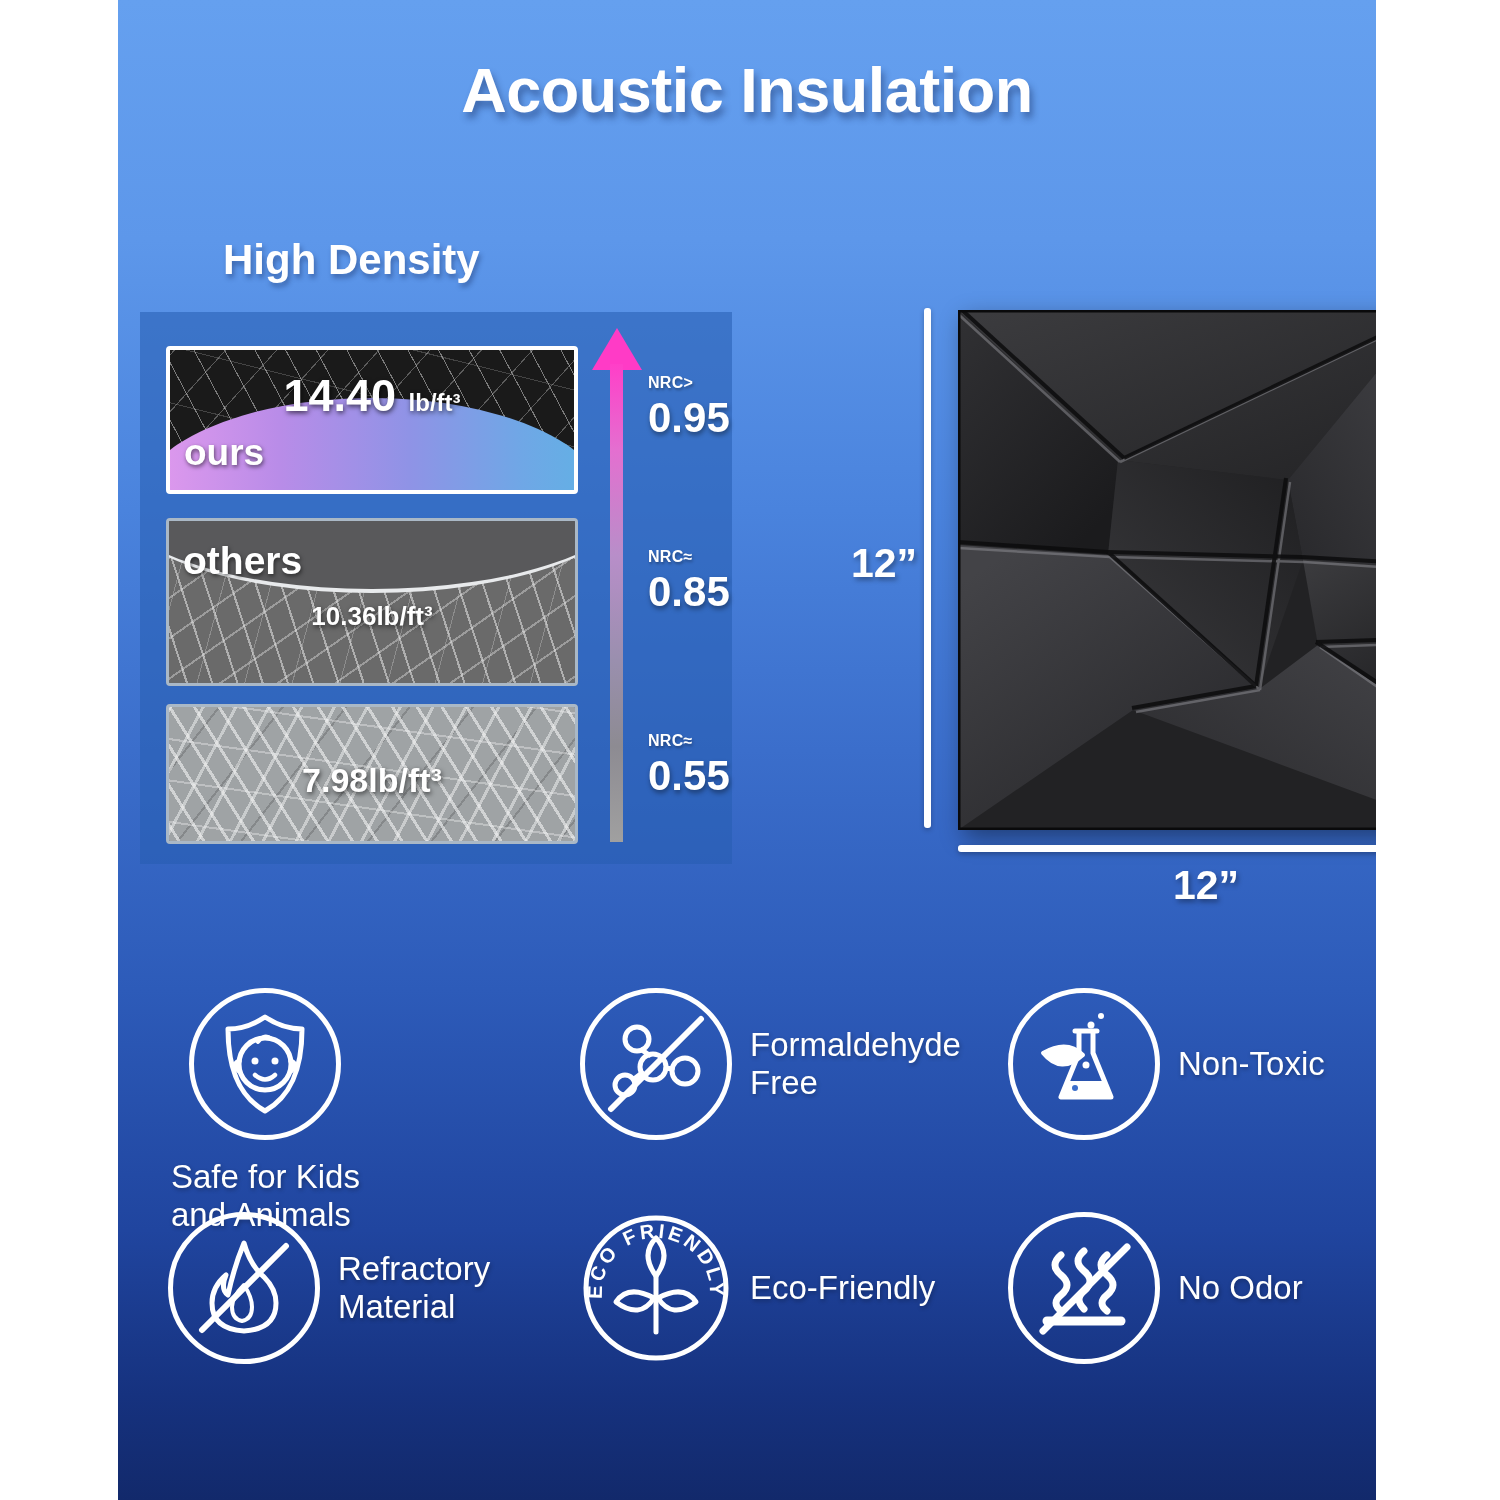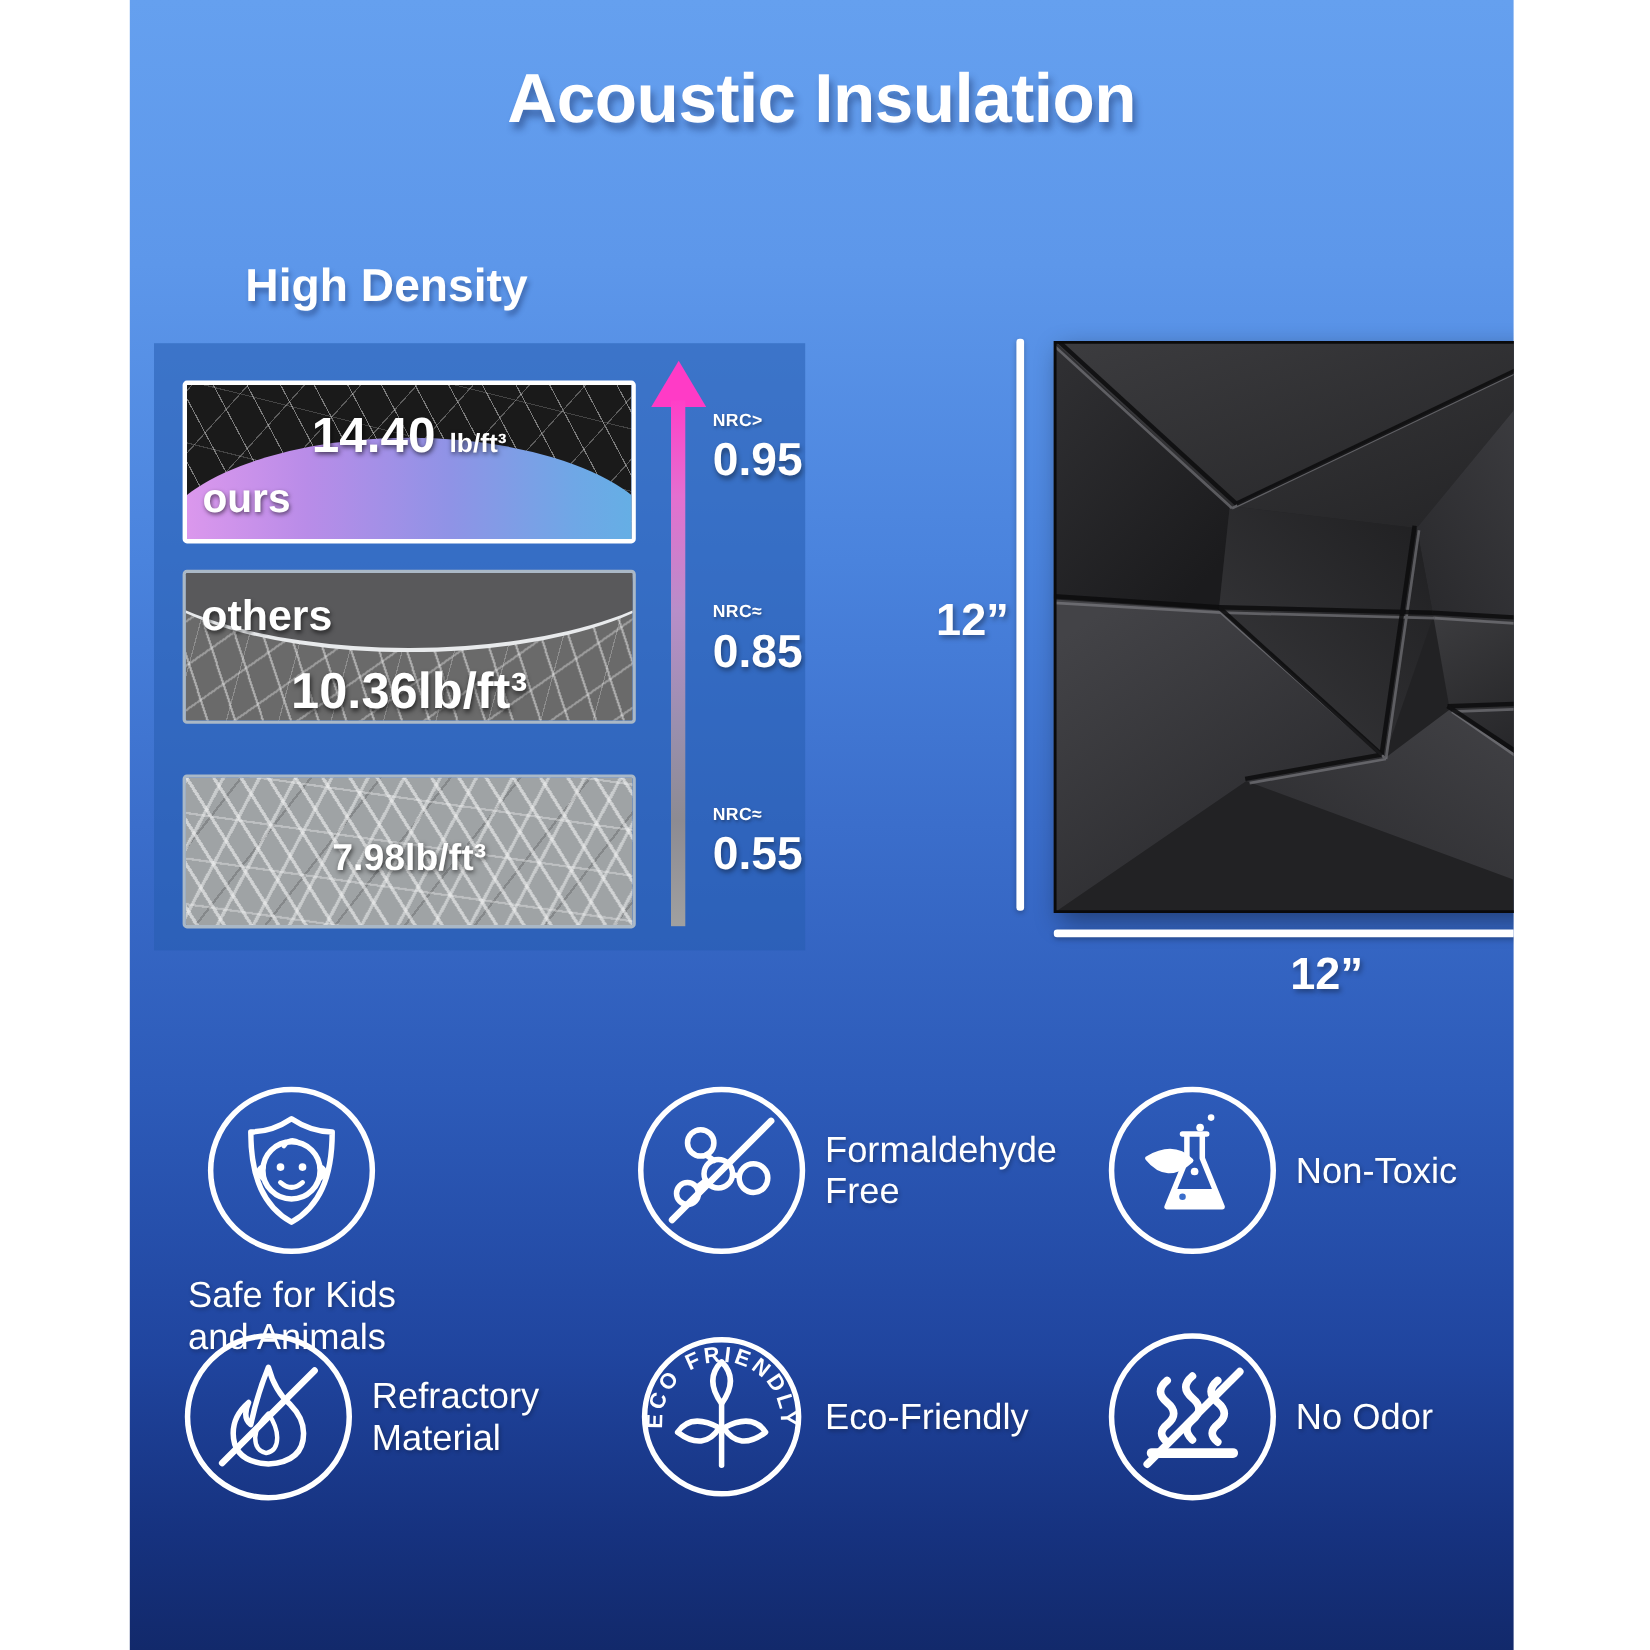--- a/index.html
+++ b/index.html
@@ -50,21 +50,21 @@
     position:absolute;
     left:22px; top:312px;
     width:592px; height:552px;
     background:rgba(38,92,176,0.55);
   }
   .density-card {
     position:absolute; left:26px; width:412px;
     border-radius:4px; overflow:hidden;
   }
   .card-ours   { top:22px;  height:148px; border:4px solid #ffffff;margin-top:12px; }
-  .card-others { top:206px; height:140px; border:3px solid #aab8c6; }
+  .card-others { top:206px; height:168px; border:3px solid #aab8c6; }
   .card-low    { top:392px; height:140px; border:3px solid #aab8c6; }
 
   .fiber { position:absolute; inset:0; }
   .fiber-dark  { background:#1a1a1a; }
   .fiber-mid   { background:#6a6a6a; }
   .fiber-light { background:#9fa3a5; }
 
   
   .strands { position:absolute; inset:-20%; opacity:.85; }
   .s1 { background:
@@ -103,21 +103,21 @@
   }
   .lbl-ours   { bottom:16px; font-size:37px; }
   .lbl-others { top:18px;    font-size:39px; }
 
   .card-value {
     position:absolute; left:0; width:100%; text-align:center;
     color:#ffffff; font-weight:bold;
     text-shadow:1px 2px 5px rgba(0,0,0,.65);
   }
   .val-ours   { top:20px;  font-size:45px; }
-  .val-others { top:80px;  font-size:46px; }
+  .val-others { top:80px;  font-size:26px; }
   .val-low    { top:54px;  font-size:34px; }
   .unit-sm { font-size:24px; font-weight:bold; }
 
   
   #nrc-arrow-shaft {
     position:absolute; left:470px; top:52px;
     width:13px; height:478px;
     background:linear-gradient(180deg,#ff3fc8 0%, #e46fd0 18%, #b88ec9 40%, #9a8fae 62%, #8d8b92 80%, #a0a0a0 100%);
   }
   #nrc-arrow-head {

